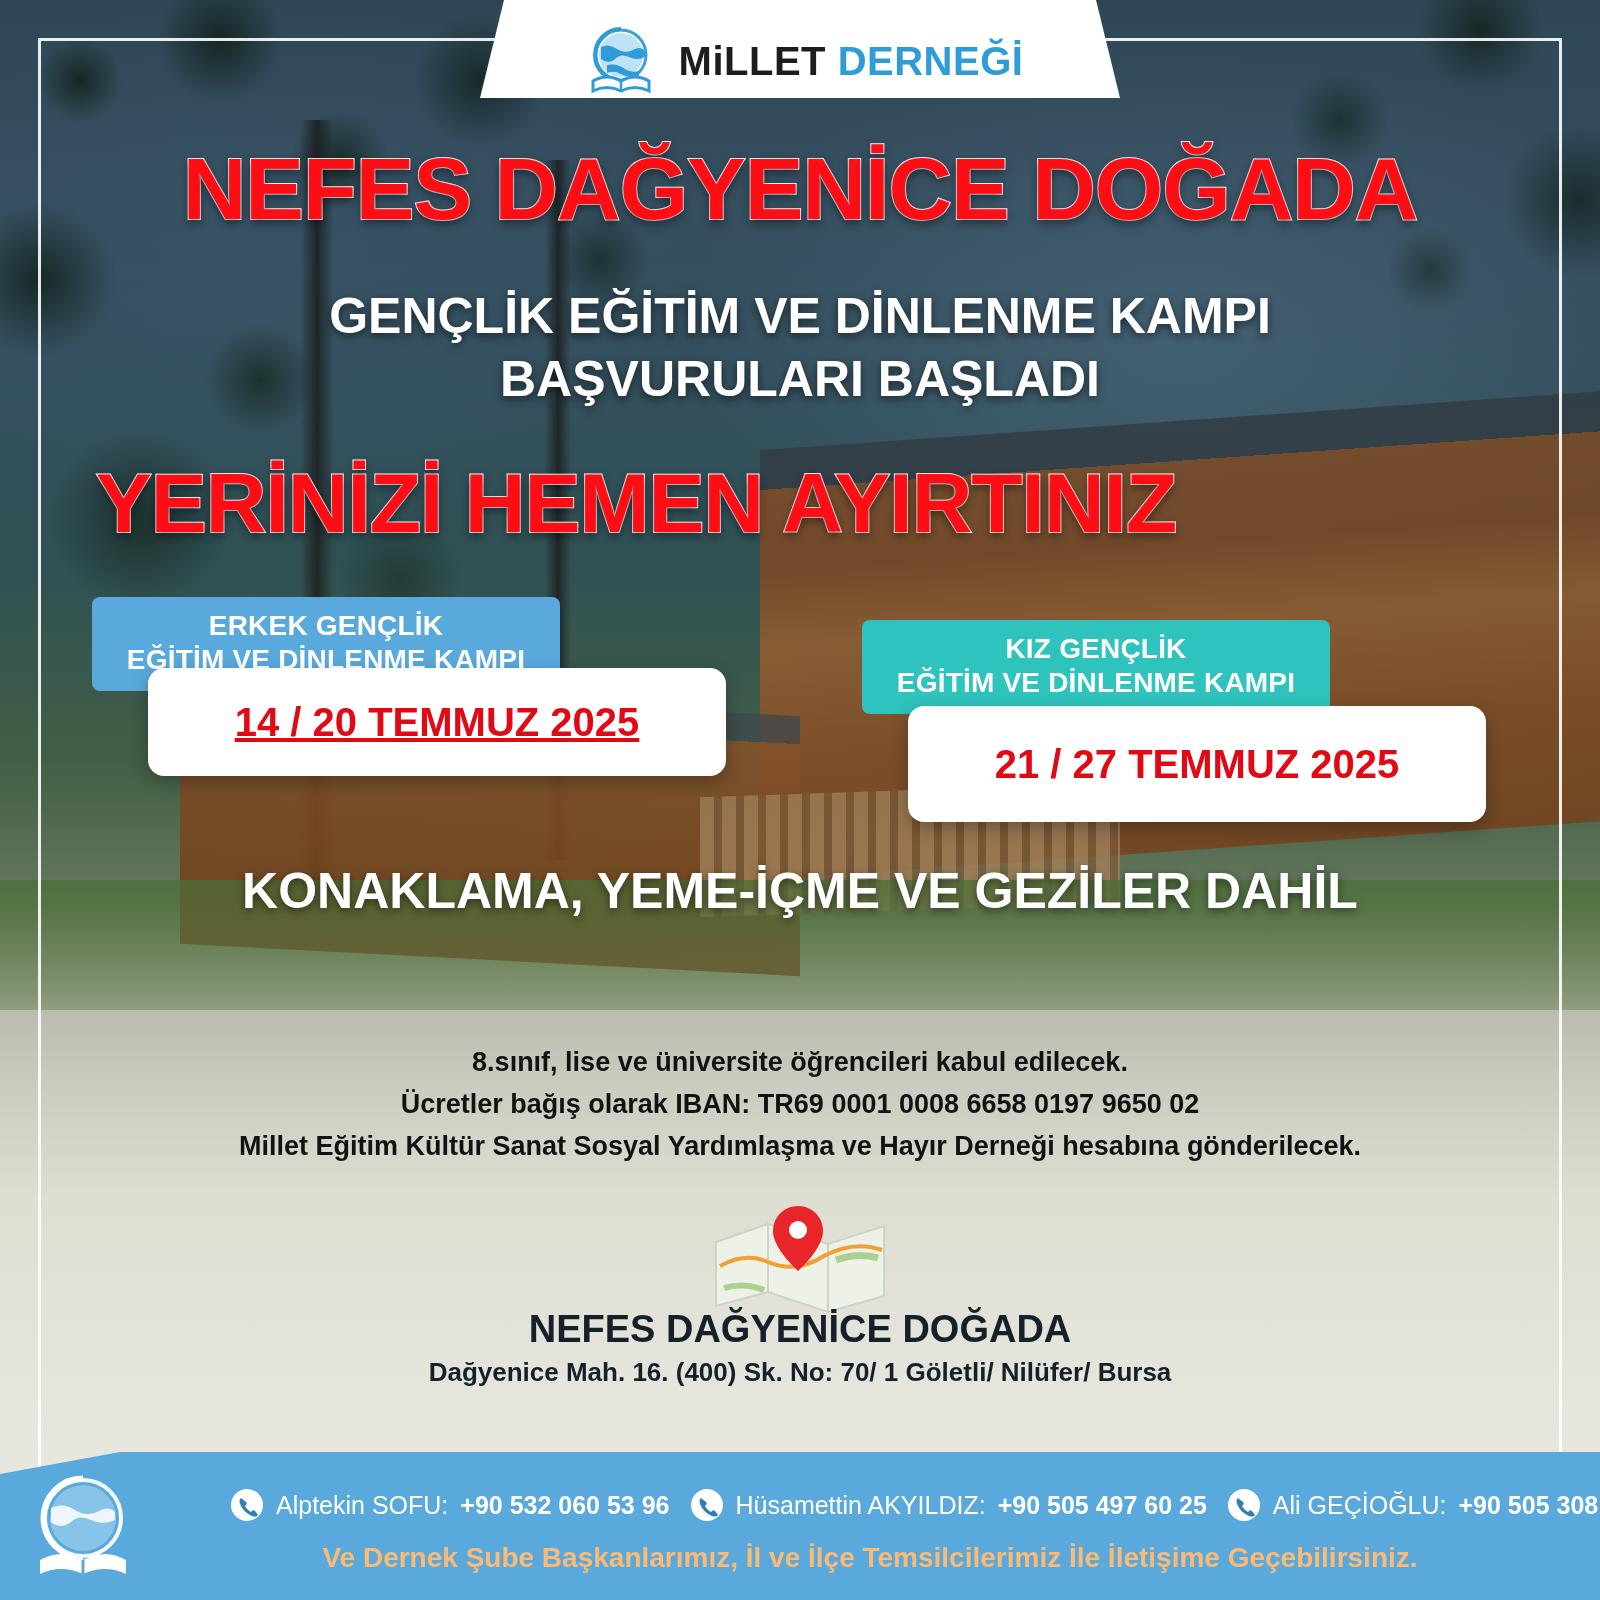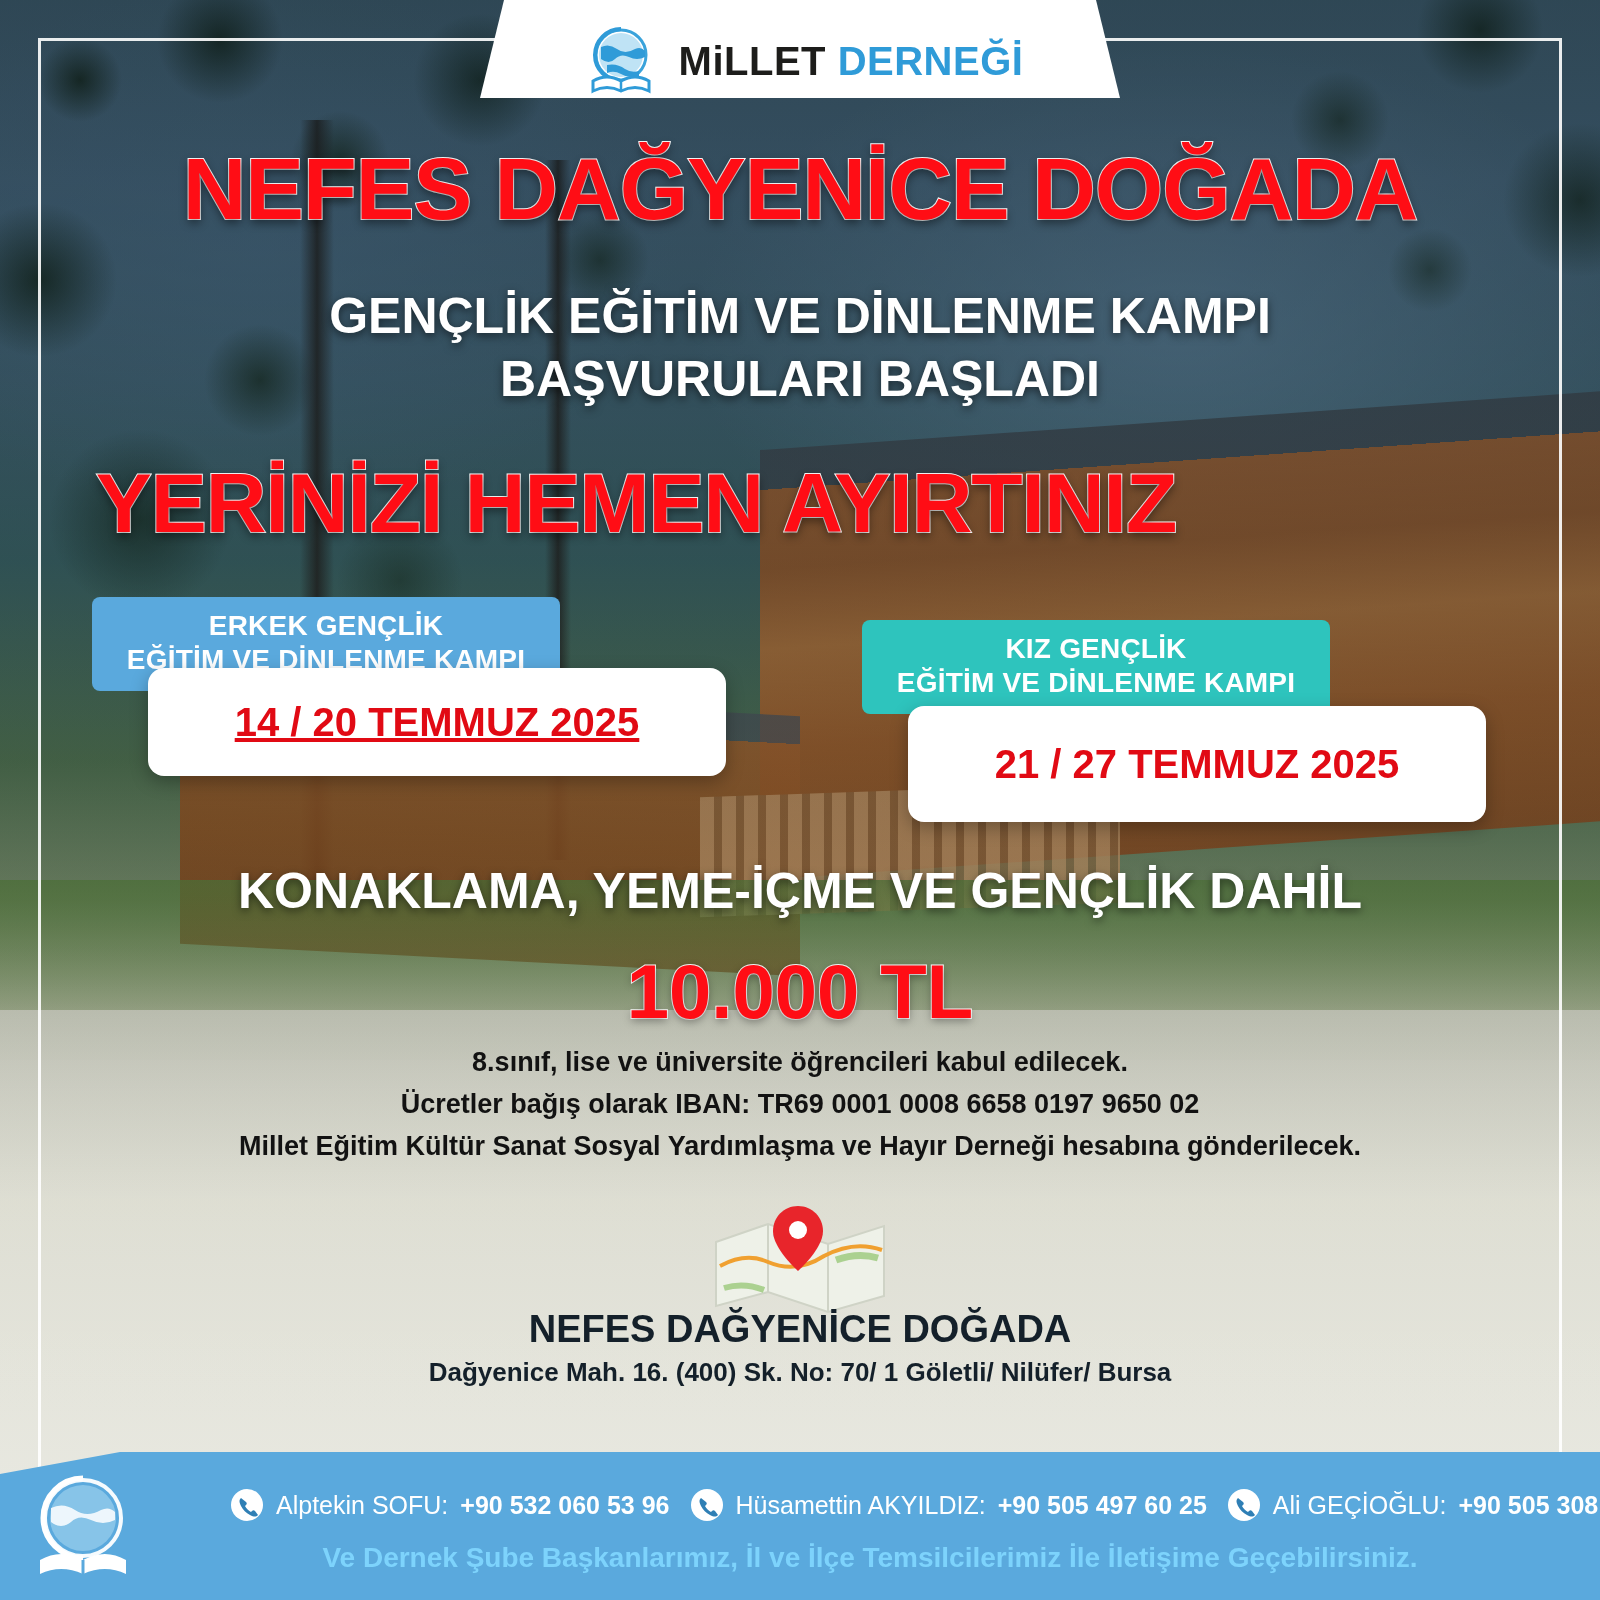--- a/index.html
+++ b/index.html
@@ -312,21 +312,21 @@
     white-space: nowrap;
   }
   .contact .nm { font-weight: 400; }
   .contact .ph { font-weight: 800; }
   .phone-icon { width: 34px; height: 34px; flex: none; }
   .footnote {
     position: absolute;
     left: 160px; bottom: 26px;
     width: 1420px;
     text-align: center;
-    color: #7dd3fc;
+    color: #fdba74;
     font-size: 28px;
     font-weight: 700;
   }
 </style>
 </head>
 <body>
 
 <div class="poster">
 
   <div class="bg">
@@ -372,22 +372,21 @@
     <div>EĞİTİM VE DİNLENME KAMPI</div>
   </div>
   <div class="card-date date-boys">14 / 20 TEMMUZ 2025</div>
 
   <div class="card-tab tab-girls">
     <div>KIZ GENÇLİK</div>
     <div>EĞİTİM VE DİNLENME KAMPI</div>
   </div>
   <div class="card-date date-girls">21 / 27 TEMMUZ 2025</div>
 
-  <div class="inclusions">KONAKLAMA, YEME-İÇME VE GENÇLİK DAHİL</div>
-  <div class="price">10.000 TL</div>
+  <div class="inclusions">KONAKLAMA, YEME-İÇME VE GEZİLER DAHİL</div>
 
   <div class="notes">
     <div>8.sınıf, lise ve üniversite öğrencileri kabul edilecek.</div>
     <div>Ücretler bağış olarak IBAN: TR69 0001 0008 6658 0197 9650 02</div>
     <div>Millet Eğitim Kültür Sanat Sosyal Yardımlaşma ve Hayır Derneği hesabına gönderilecek.</div>
   </div>
 
   <svg class="map-icon" viewBox="0 0 180 110">
     <path d="M6 38 L58 20 L118 40 L174 22 L174 92 L118 108 L58 88 L6 102 Z" fill="#eef1e8" stroke="#cfd3c6" stroke-width="2"></path>
     <path d="M58 20 L58 88" stroke="#cfd3c6" stroke-width="2"></path>

